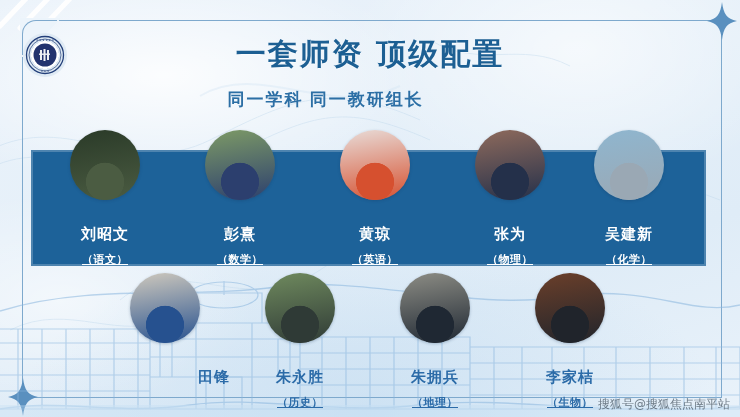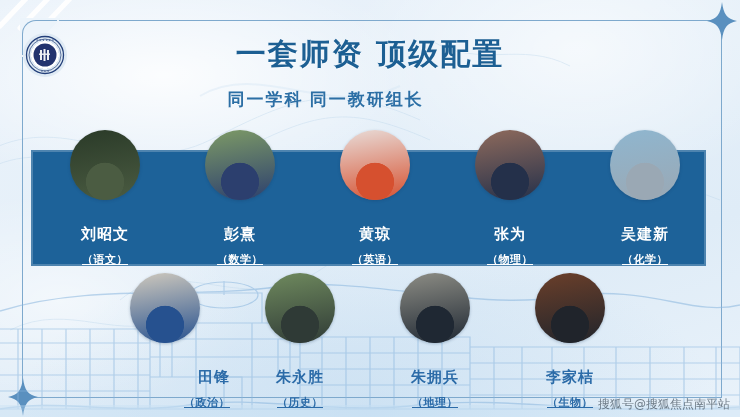--- a/index.html
+++ b/index.html
@@ -310,33 +310,32 @@
         <div class="name">黄琼</div>
         <div class="subj">（英语）</div>
       </div>
       <div class="cell row1" style="left: 445px; top: 130px;">
         <div class="avatar">
           <div class="ph" style="background: radial-gradient(circle at 50% 74%, rgb(36, 48, 74) 0px, rgb(36, 48, 74) 30%, rgba(0, 0, 0, 0) 31%), linear-gradient(170deg, rgb(142, 106, 92) 0%, rgb(36, 48, 74) 100%);"></div>
         </div>
         <div class="name">张为</div>
         <div class="subj">（物理）</div>
       </div>
-      <div class="cell row1" style="left: 580px; top: 130px;">
+      <div class="cell row1" style="left: 564px; top: 130px;">
         <div class="avatar">
           <div class="ph" style="background: radial-gradient(circle at 50% 74%, rgb(154, 168, 180) 0px, rgb(154, 168, 180) 30%, rgba(0, 0, 0, 0) 31%), linear-gradient(170deg, rgb(143, 182, 207) 0%, rgb(154, 168, 180) 100%);"></div>
         </div>
         <div class="name">吴建新</div>
         <div class="subj">（化学）</div>
       </div>
       <div class="cell row2" style="left: 100px; top: 273px; text-align: right;">
         <div class="avatar">
           <div class="ph" style="background: radial-gradient(circle at 50% 74%, rgb(38, 81, 143) 0px, rgb(38, 81, 143) 30%, rgba(0, 0, 0, 0) 31%), linear-gradient(170deg, rgb(207, 201, 189) 0%, rgb(38, 81, 143) 100%);"></div>
         </div>
         <div class="name">田锋</div>
-        <div class="subj">（政治）</div>
       </div>
       <div class="cell row2" style="left: 235px; top: 273px;">
         <div class="avatar">
           <div class="ph" style="background: radial-gradient(circle at 50% 74%, rgb(47, 58, 54) 0px, rgb(47, 58, 54) 30%, rgba(0, 0, 0, 0) 31%), linear-gradient(170deg, rgb(111, 138, 94) 0%, rgb(47, 58, 54) 100%);"></div>
         </div>
         <div class="name">朱永胜</div>
         <div class="subj">（历史）</div>
       </div>
       <div class="cell row2" style="left: 370px; top: 273px;">
         <div class="avatar">

